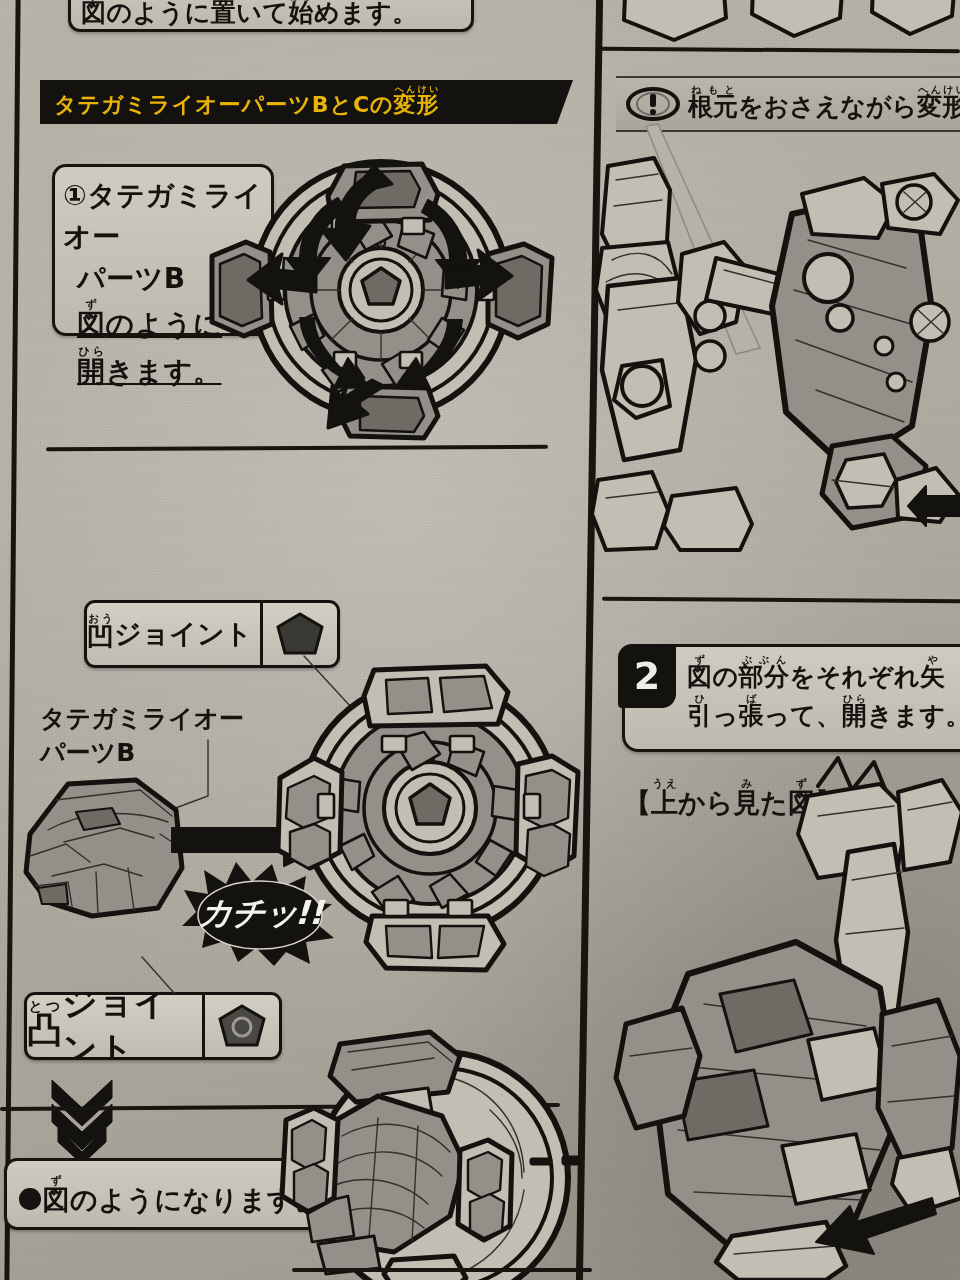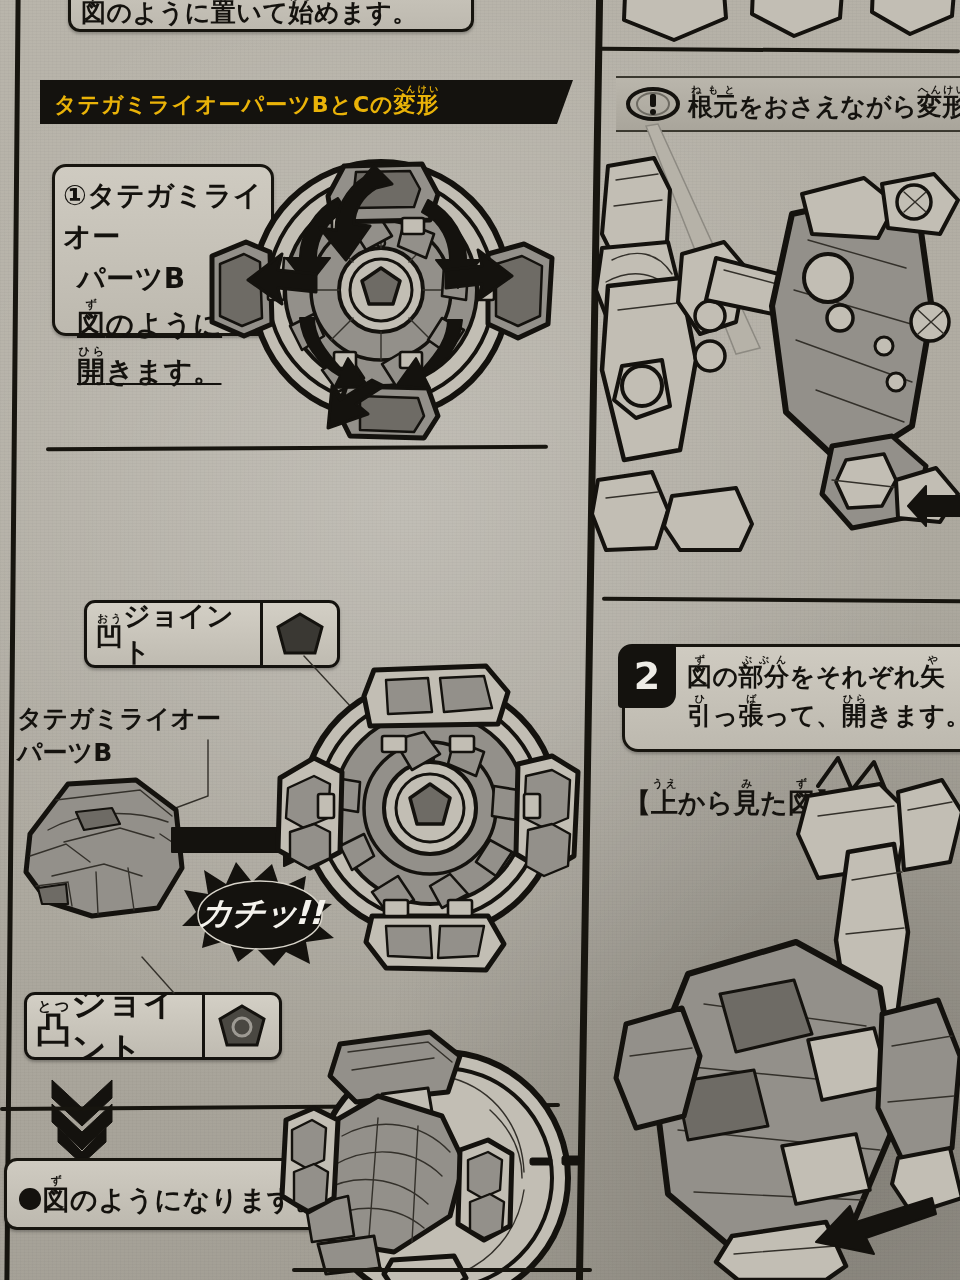--- a/index.html
+++ b/index.html
@@ -53,21 +53,21 @@
   }
   .banner span{font-weight:700;letter-spacing:1px;}
 
   
   .legend{
     position:absolute;border:3px solid #14120e;border-radius:11px;
     background:linear-gradient(180deg,#d3cfc5,#bfbbb1);
     display:flex;align-items:stretch;overflow:hidden;
     box-shadow:0 2px 3px rgba(0,0,0,.28);
   }
-  .legend .lbl{flex:1;display:flex;align-items:center;padding-left:9px;font-weight:700;color:#14120e;}
+  .legend .lbl{flex:1;display:flex;align-items:center;font-weight:700;color:#14120e;}
   .legend .sep{width:3px;background:#14120e;}
   .legend .ico{width:74px;display:flex;align-items:center;justify-content:center;}
 
   
   .stepchip{
     position:absolute;background:#14120e;color:#eeece6;
     display:flex;align-items:center;justify-content:center;
     font-weight:700;border-radius:10px 0 0 10px;
   }
 
@@ -204,21 +204,21 @@
       <svg width="50" height="48" viewBox="0 0 50 48">
         <polygon points="25,4 47,17 40,43 10,43 3,17" fill="#3a3833" stroke="#14120e" stroke-width="3"></polygon>
       </svg>
     </div>
   </div>
 
   <svg style="position:absolute;left:300px;top:650px;width:160px;height:170px;">
     <path class="thin" d="M4 6 L146 160" stroke-width="2.2"></path>
   </svg>
 
-  <div class="jp" style="position:absolute;left:17px;top:702px;font-size:25px;line-height:1.36;">
+  <div class="jp" style="position:absolute;left:40px;top:702px;font-size:25px;line-height:1.36;">
     <span>タテガミライオー</span><br>
     <span>パーツB</span>
   </div>
   <svg style="position:absolute;left:148px;top:738px;width:70px;height:90px;">
     <path class="thin" d="M60 2 L60 58 L6 78" stroke-width="2.2"></path>
   </svg>
 
   <div style="position:absolute;left:8px;top:776px;width:190px;height:150px;">
     <svg width="190" height="150" viewBox="0 0 190 150">
       <path class="fillmid" d="M60 8 L128 4 L168 34 L174 92 L150 132 L84 140 L40 126 L18 96 L22 58 z" stroke-width="5"></path>

